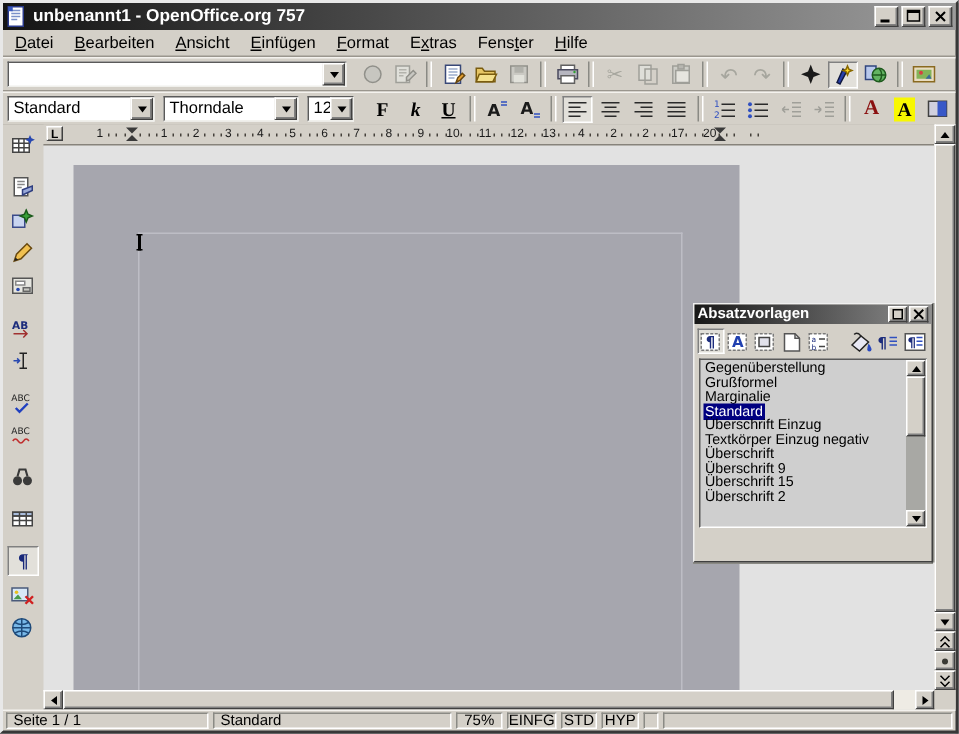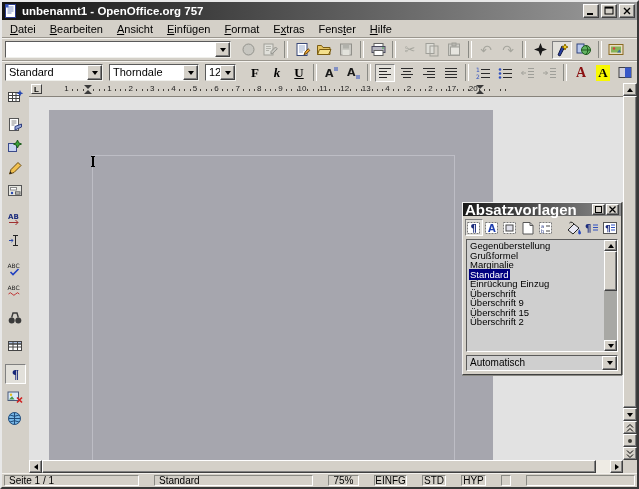--- a/index.html
+++ b/index.html
@@ -79,29 +79,29 @@
   .corner{position:absolute;right:0;bottom:0;width:14px;height:13px;background:#d4d0c8}
   .tri{width:0;height:0}
   .tri.up{border-left:3px solid transparent;border-right:3px solid transparent;border-bottom:4px solid #000}
   .tri.dn{border-left:3px solid transparent;border-right:3px solid transparent;border-top:4px solid #000}
   .tri.lf{border-top:3px solid transparent;border-bottom:3px solid transparent;border-right:4px solid #000}
   .tri.rt{border-top:3px solid transparent;border-bottom:3px solid transparent;border-left:4px solid #000}
   
   .status{position:absolute;left:0;right:0;bottom:0;height:14px;display:flex;align-items:center;
        padding:1px 2px;box-sizing:border-box;border-top:1px solid #f4f2ee;font-size:10px;color:#000}
   .scell{height:11px;border:1px solid;border-color:#8a8a84 #fff #fff #8a8a84;
-       padding:0 4px;margin-right:15px;display:flex;align-items:center;box-sizing:border-box;
+       padding:0 4px;margin-right:3px;display:flex;align-items:center;box-sizing:border-box;
        white-space:nowrap;overflow:hidden;flex:none}
   
   .stylist{position:absolute;left:460px;top:200px;width:160px;height:173px;background:#d4d0c8;
        border:1px solid;border-color:#f0f0f0 #404040 #404040 #f0f0f0;
        box-shadow:1px 0 0 #8a8a84,0 1px 0 #8a8a84;box-sizing:border-box;z-index:5}
   .ptitle{height:13px;background:linear-gradient(90deg,#181818,#8e8e8e);display:flex;
        align-items:center;padding:0 2px}
-  .ptext{color:#fff;font-size:15px;font-weight:bold;flex:1;line-height:1}
+  .ptext{color:#fff;font-size:10px;font-weight:bold;flex:1;line-height:1}
   .pbtn{width:13px;height:11px;margin-left:1px;background:#d4d0c8;border:1px solid;
        border-color:#fff #404040 #404040 #fff;box-shadow:inset -1px -1px 0 #808080;
        display:flex;align-items:center;justify-content:center;box-sizing:border-box;
        font-size:8px;font-weight:bold;line-height:1}
   .ptb{height:21px;display:flex;align-items:center;padding:1px 2px}
   .ptbtn{width:18px;height:17px;display:flex;align-items:center;justify-content:center;
        box-sizing:border-box;flex:none}
   .ptbtn.pressed{border:1px solid;border-color:#808080 #fff #fff #808080;background:#e2e0da}
   .pgap{width:10px;flex:none}
   .plist{position:absolute;left:3px;right:3px;top:36px;bottom:22px;background:#cfcfcf;
@@ -674,42 +674,37 @@
             <path d="M9 4h4M9 6.5h4M9 9h4" stroke="#3050c0"></path>
           </svg>
         </span>
       </div>
     <div class="plist">
       <div id="styleitems" style="position:absolute;left:0;top:1px;right:2px">
           <div class="pitem"><span>Gegenüberstellung</span></div>
           <div class="pitem"><span>Grußformel</span></div>
           <div class="pitem"><span>Marginalie</span></div>
           <div class="pitem sel"><span>Standard</span></div>
-          <div class="pitem"><span>Einrückung Einzug</span></div>
+          <div class="pitem"><span>Überschrift Einzug</span></div>
+          <div class="pitem"><span>Textkörper Einzug negativ</span></div>
           <div class="pitem"><span>Überschrift</span></div>
           <div class="pitem"><span>Überschrift 9</span></div>
           <div class="pitem"><span>Überschrift 15</span></div>
           <div class="pitem"><span>Überschrift 2</span></div>
         </div>
       <div class="plsb">
         <span class="sbtn" style="left:0;top:0;width:13px;height:11px">
             <span class="tri up"></span>
           </span>
         <span class="thumb" style="left:0;top:11px;width:13px;height:40px"></span>
         <span class="sbtn" style="left:0;bottom:0;width:13px;height:11px">
             <span class="tri dn"></span>
           </span>
       </div>
     </div>
-    <div class="pcombo">
-      <span class="cval" style="font-size:10px">Automatisch</span>
-      <span class="cbtn">
-          <span class="arr"></span>
-        </span>
-    </div>
   </div>
 
   <div class="status">
     <span class="scell" style="width:135px">Seite 1 / 1</span>
     <span class="scell" style="width:159px">Standard</span>
     <span class="scell" style="width:31px;justify-content:center">75%</span>
     <span class="scell" style="width:33px;justify-content:center">EINFG</span>
     <span class="scell" style="width:24px;justify-content:center">STD</span>
     <span class="scell" style="width:25px;justify-content:center">HYP</span>
     <span class="scell" style="width:6px"></span>

